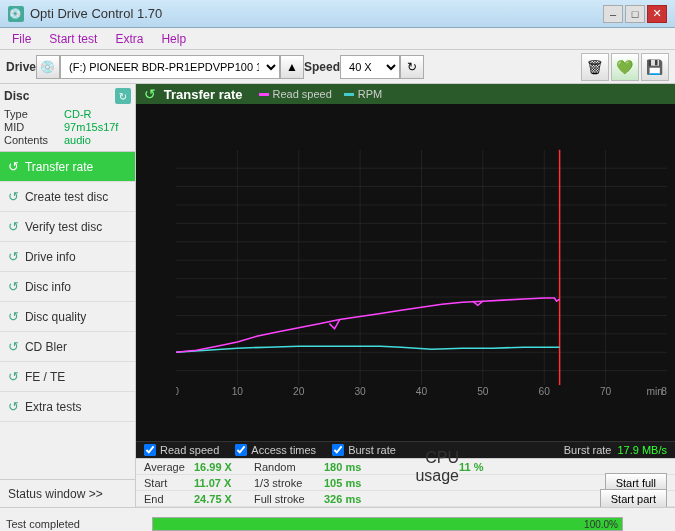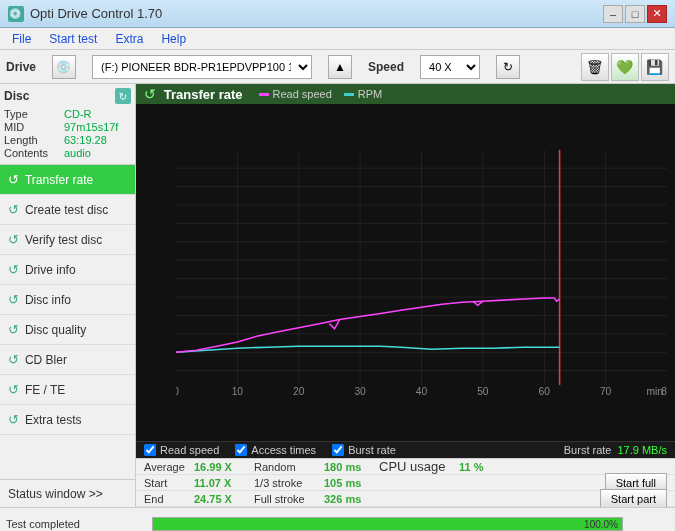--- a/index.html
+++ b/index.html
@@ -27,30 +27,30 @@
     
     .menu-bar {
       background: #f0f0f0;
       height: 22px;
       display: flex;
       align-items: center;
       padding: 0 4px;
       border-bottom: 1px solid #ccc;
       gap: 2px;
     }
-    .menu-item { padding: 2px 8px; cursor: pointer; font-size: 12px; color: #1d4ed8; }
+    .menu-item { padding: 2px 8px; cursor: pointer; font-size: 12px; color: #a21caf; }
 
     
     .drive-bar {
       background: #f0f0f0;
       height: 34px;
       display: flex;
       align-items: center;
       padding: 0 6px;
-      gap: 16px;
+      gap: 0;
       border-bottom: 1px solid #ccc;
     }
     .drive-label { font-size: 12px; font-weight: bold; color: #333; }
     .drive-select {
       height: 24px;
       font-size: 11px;
       padding: 0 4px;
       border: 1px solid #aaa;
       background: white;
       width: 220px;
@@ -186,21 +186,21 @@
       align-items: center;
       padding: 2px 8px;
       gap: 0;
       border-bottom: 1px solid #e0e0e0;
       height: 16px;
     }
     .stat-key { color: #333; font-size: 11px; width: 50px; }
     .stat-val { color: #33aa33; font-size: 11px; width: 60px; font-weight: bold; }
     .stat-key2 { color: #333; font-size: 11px; width: 70px; }
     .stat-val2 { color: #33aa33; font-size: 11px; width: 55px; font-weight: bold; }
-    .stat-key3 { color: #333; font-size: 13px; width: 80px; }
+    .stat-key3 { color: #333; font-size: 16px; width: 80px; text-align: right; }
     .stat-val3 { color: #33aa33; font-size: 11px; width: 50px; font-weight: bold; }
     .stat-btn { margin-left: auto; height: 20px; padding: 0 10px; font-size: 11px; border: 1px solid #aaa; background: linear-gradient(to bottom, #fff, #ddd); cursor: pointer; }
 
     
     .status-bar {
       height: 32px;
       background: #f0f0f0;
       border-top: 1px solid #ccc;
       display: flex;
       align-items: center;
@@ -259,24 +259,20 @@
         <span class="disc-title">Disc</span>
         <button class="disc-refresh">↻</button>
       </div>
       <div class="disc-row">
         <span class="disc-key">Type</span>
         <span class="disc-val">CD-R</span>
       </div>
       <div class="disc-row">
         <span class="disc-key">MID</span>
         <span class="disc-val">97m15s17f</span>
-      </div>
-      <div class="disc-row">
-        <span class="disc-key">Length</span>
-        <span class="disc-val">63:19.28</span>
       </div>
       <div class="disc-row">
         <span class="disc-key">Contents</span>
         <span class="disc-val">audio</span>
       </div>
     </div>
 
     <div class="nav-items">
       <div class="nav-item active">
         <span class="nav-icon">↺</span>

